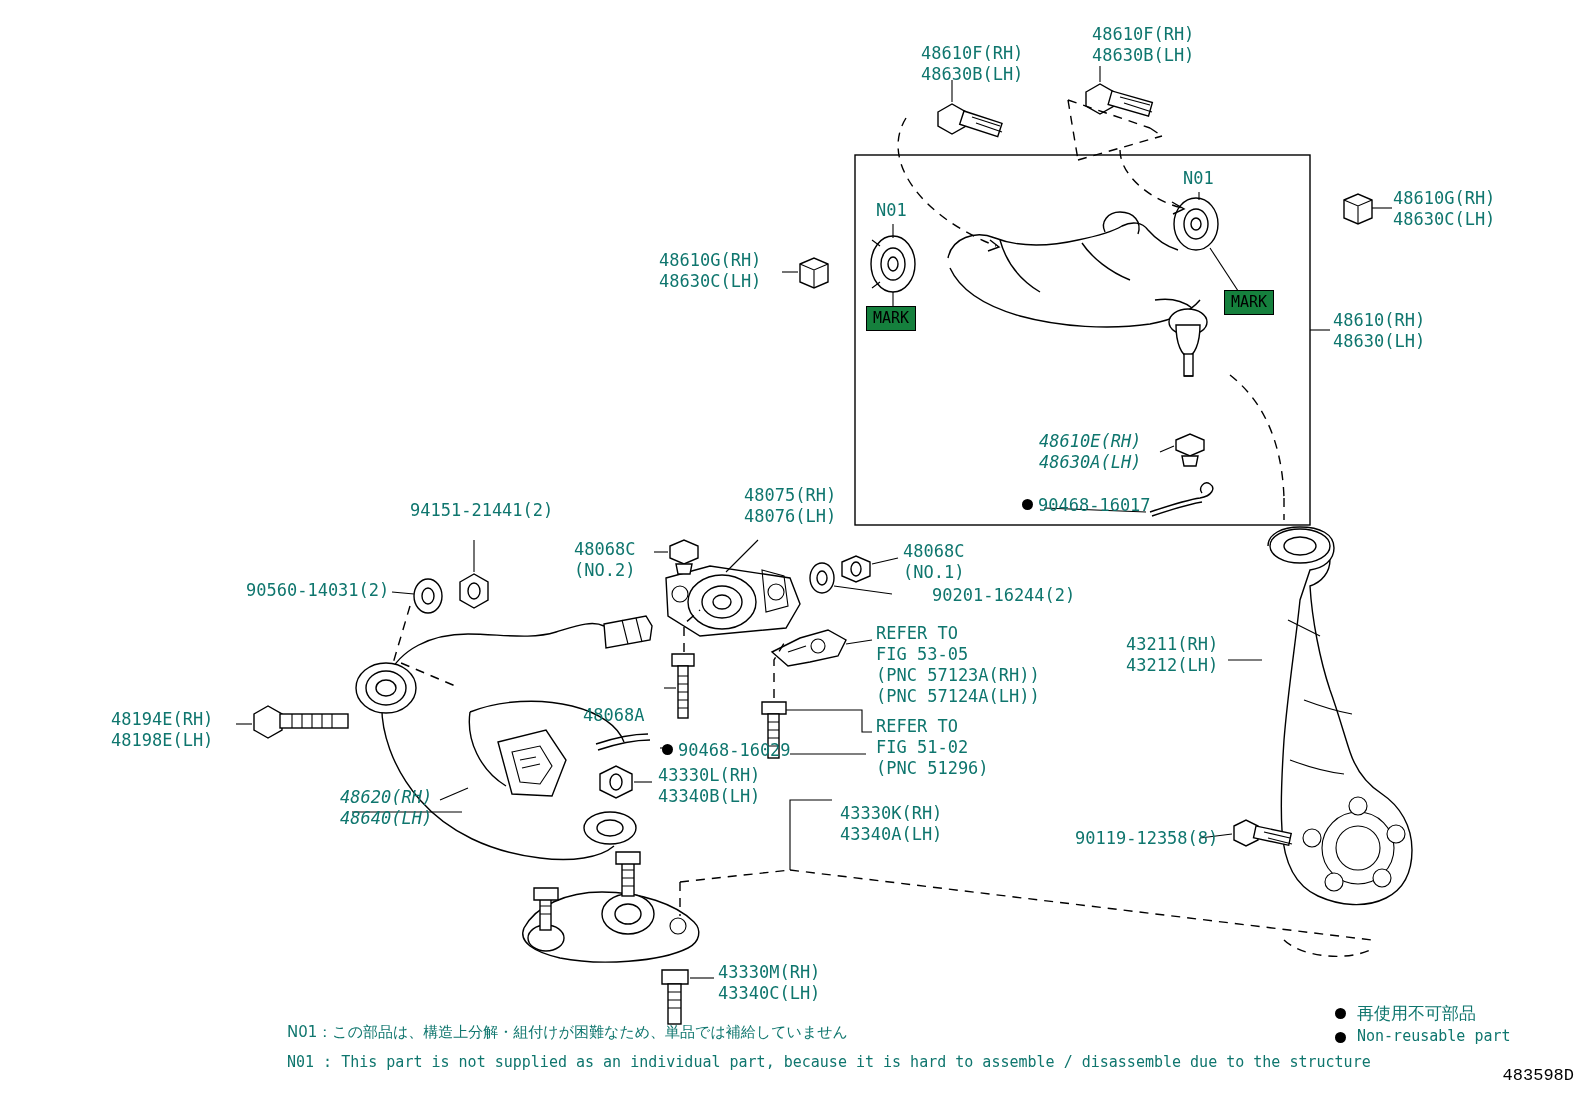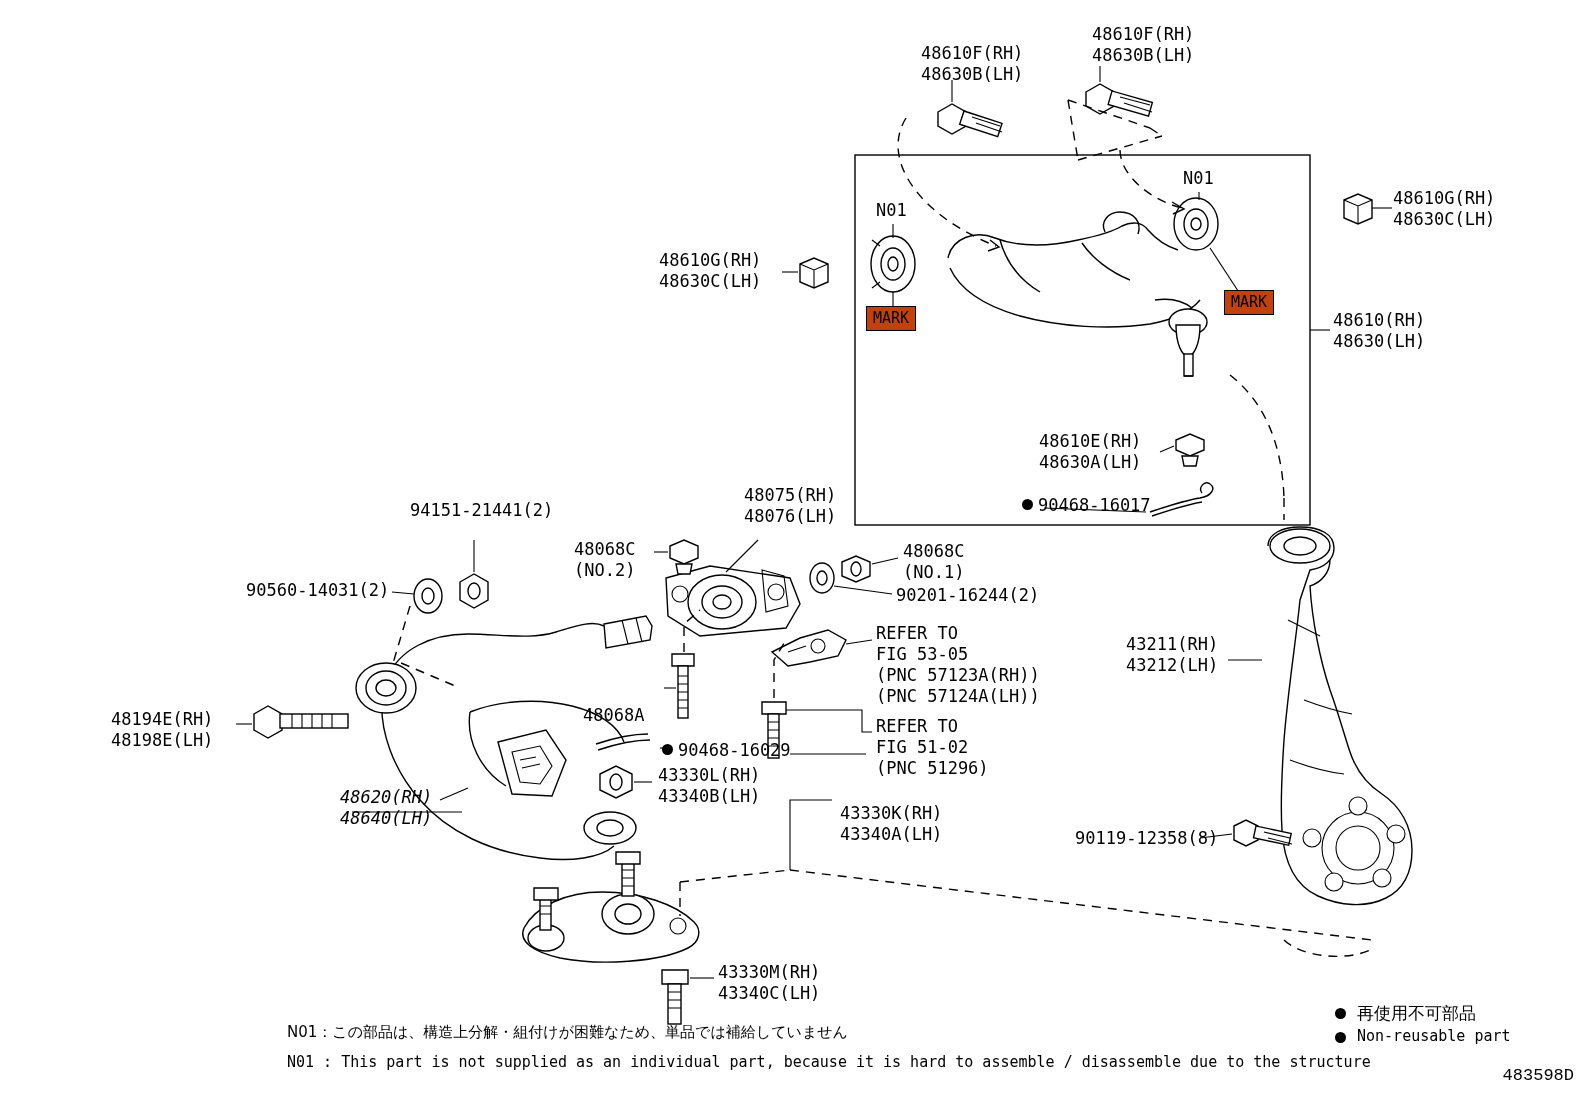--- a/index.html
+++ b/index.html
@@ -14,31 +14,31 @@
     background: #ffffff;
     font-family: "DejaVu Sans Mono", monospace;
     color: #000000;
     overflow: hidden;
   }
   .lbl {
     position: absolute;
     font-family: "DejaVu Sans Mono", monospace;
     font-size: 17px;
     line-height: 21px;
-    color: #000000;
+    color: #0f766e;
     white-space: pre;
     letter-spacing: 0px;
   }
   .lbl.small { font-size: 15px; line-height: 19px; }
   .lbl.jp { font-family: Liberation Serif, serif; font-size: 17px; text-align: center; }
   .lbl.jp2 { font-family: "DejaVu Sans", sans-serif; font-size: 15px; }
   .boxed {
     position: absolute;
     border: 1.5px solid #000;
-    background: #c2410c;
+    background: #15803d;
     font-family: "DejaVu Sans Mono", monospace;
     font-size: 15px;
     line-height: 17px;
     padding: 3px 6px;
     white-space: pre;
   }
   .dot {
     position: absolute;
     width: 11px;
     height: 11px;
@@ -331,42 +331,42 @@
   <div class="lbl" style="left:921px; top:43px;"><span>48610F(RH)</span><br><span>48630B(LH)</span></div>
 
   <div class="lbl" style="left:1092px; top:24px;"><span>48610F(RH)</span><br><span>48630B(LH)</span></div>
 
   <div class="lbl" style="left:1393px; top:188px;"><span>48610G(RH)</span><br><span>48630C(LH)</span></div>
 
   <div class="lbl" style="left:659px; top:250px;"><span>48610G(RH)</span><br><span>48630C(LH)</span></div>
 
   <div class="lbl" style="left:1333px; top:310px;"><span>48610(RH)</span><br><span>48630(LH)</span></div>
 
-  <div class="lbl" style="left:1039px; top:431px;"><span>48610E(RH)</span><br><span>48630A(LH)</span></div>
+  <div class="lbl" style="left:1039px; top:431px;font-style:italic;"><span>48610E(RH)</span><br><span>48630A(LH)</span></div>
 
   <div class="dot" style="left:1022px; top:499px;"></div>
   <div class="lbl" style="left:1038px; top:495px;"><span>90468-16017</span></div>
 
   <div class="lbl" style="left:876px; top:200px;"><span>N01</span></div>
   <div class="lbl" style="left:1183px; top:168px;"><span>N01</span></div>
 
   <div class="boxed" style="left:866px; top:306px;"><span>MARK</span></div>
   <div class="boxed" style="left:1224px; top:290px;"><span>MARK</span></div>
 
   <div class="lbl" style="left:410px; top:500px;"><span>94151-21441(2)</span></div>
 
   <div class="lbl" style="left:246px; top:580px;"><span>90560-14031(2)</span></div>
 
   <div class="lbl" style="left:574px; top:539px;"><span>48068C</span><br><span>(NO.2)</span></div>
 
   <div class="lbl" style="left:724px; top:485px;margin-left:20px;"><span>48075(RH)</span><br><span>48076(LH)</span></div>
 
   <div class="lbl" style="left:903px; top:541px;"><span>48068C</span><br><span>(NO.1)</span></div>
 
-  <div class="lbl" style="left:896px; top:585px;"><span>90201-16244(2)</span></div>
+  <div class="lbl" style="left:932px; top:585px;"><span>90201-16244(2)</span></div>
 
   <div class="lbl" style="left:876px; top:623px;"><span>REFER TO</span><br><span>FIG 53-05</span><br><span>(PNC 57123A(RH))</span><br><span>(PNC 57124A(LH))</span></div>
 
   <div class="lbl" style="left:876px; top:716px;"><span>REFER TO</span><br><span>FIG 51-02</span><br><span>(PNC 51296)</span></div>
 
   <div class="lbl" style="left:583px; top:677px;margin-top:28px;"><span>48068A</span></div>
 
   <div class="lbl" style="left:111px; top:709px;"><span>48194E(RH)</span><br><span>48198E(LH)</span></div>
 
   <div class="lbl" style="left:340px; top:787px;font-style:italic;"><span>48620(RH)</span><br><span>48640(LH)</span></div>

